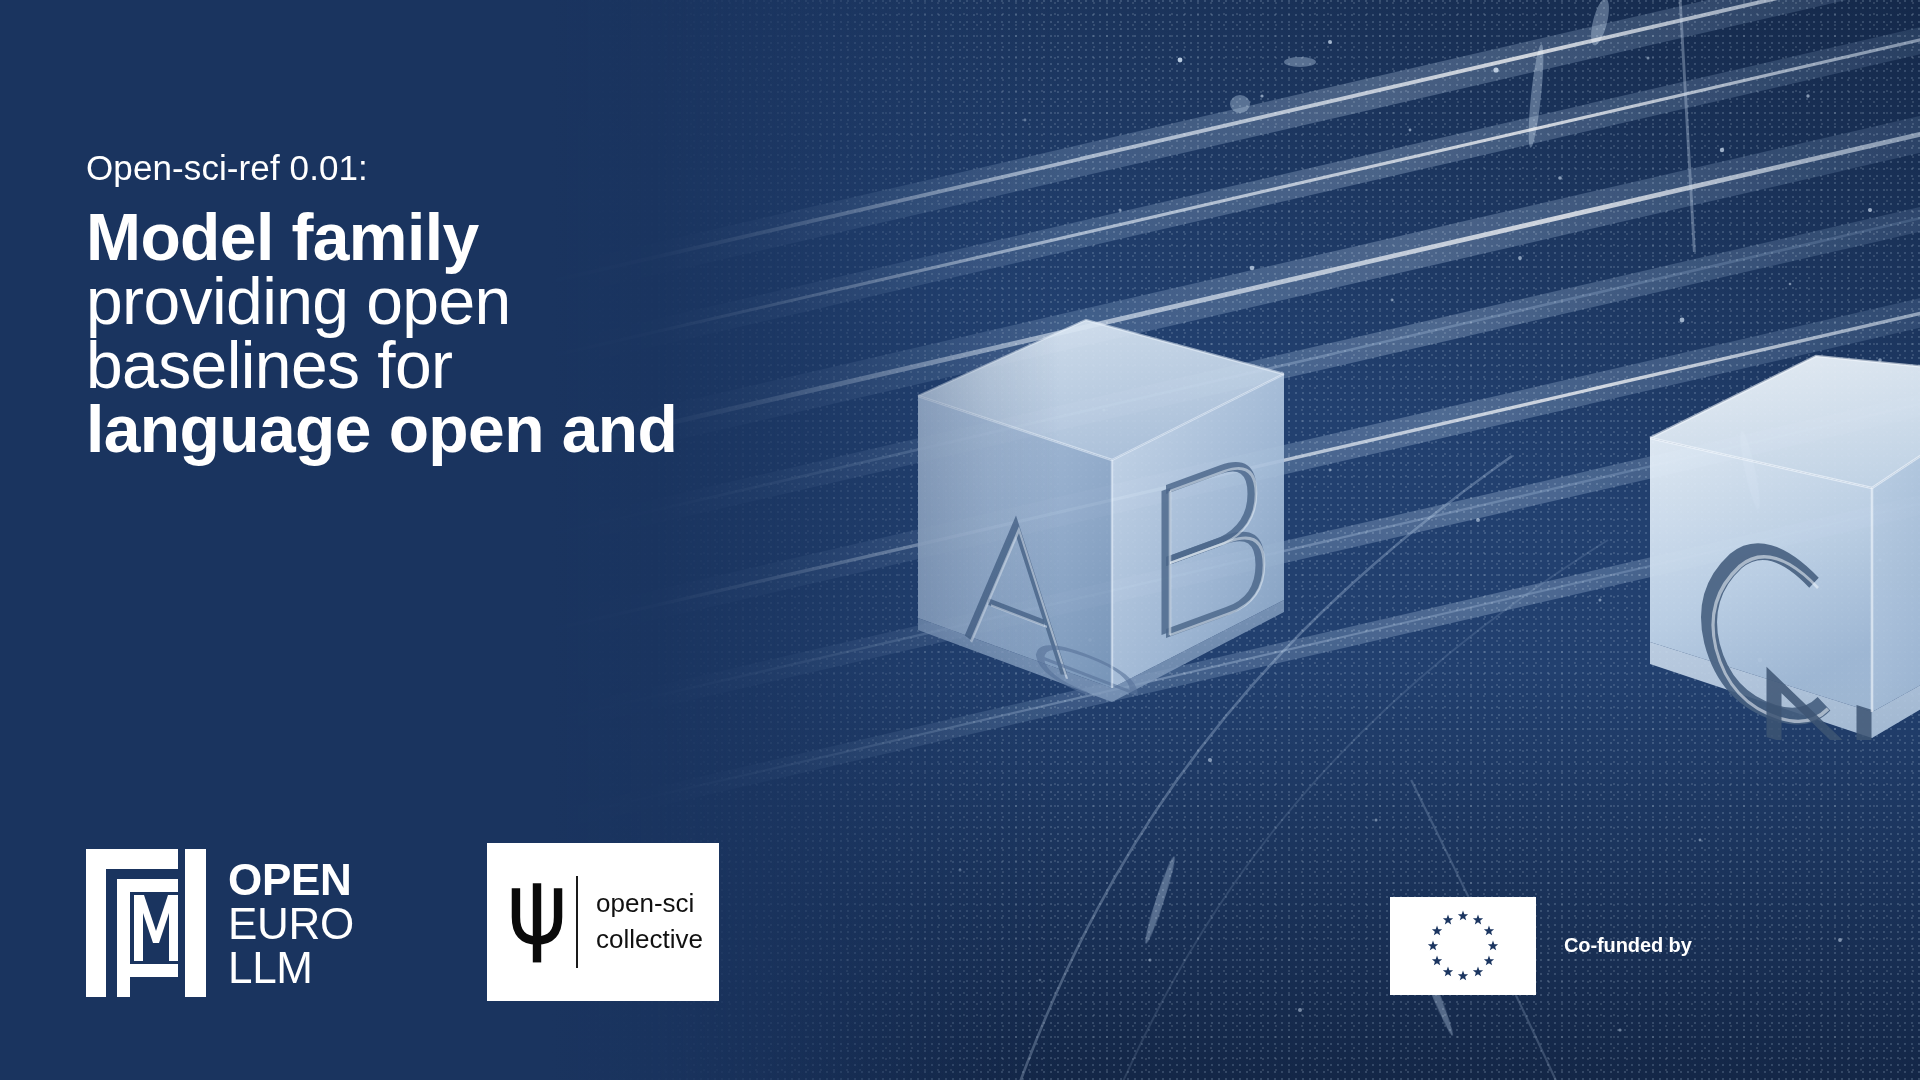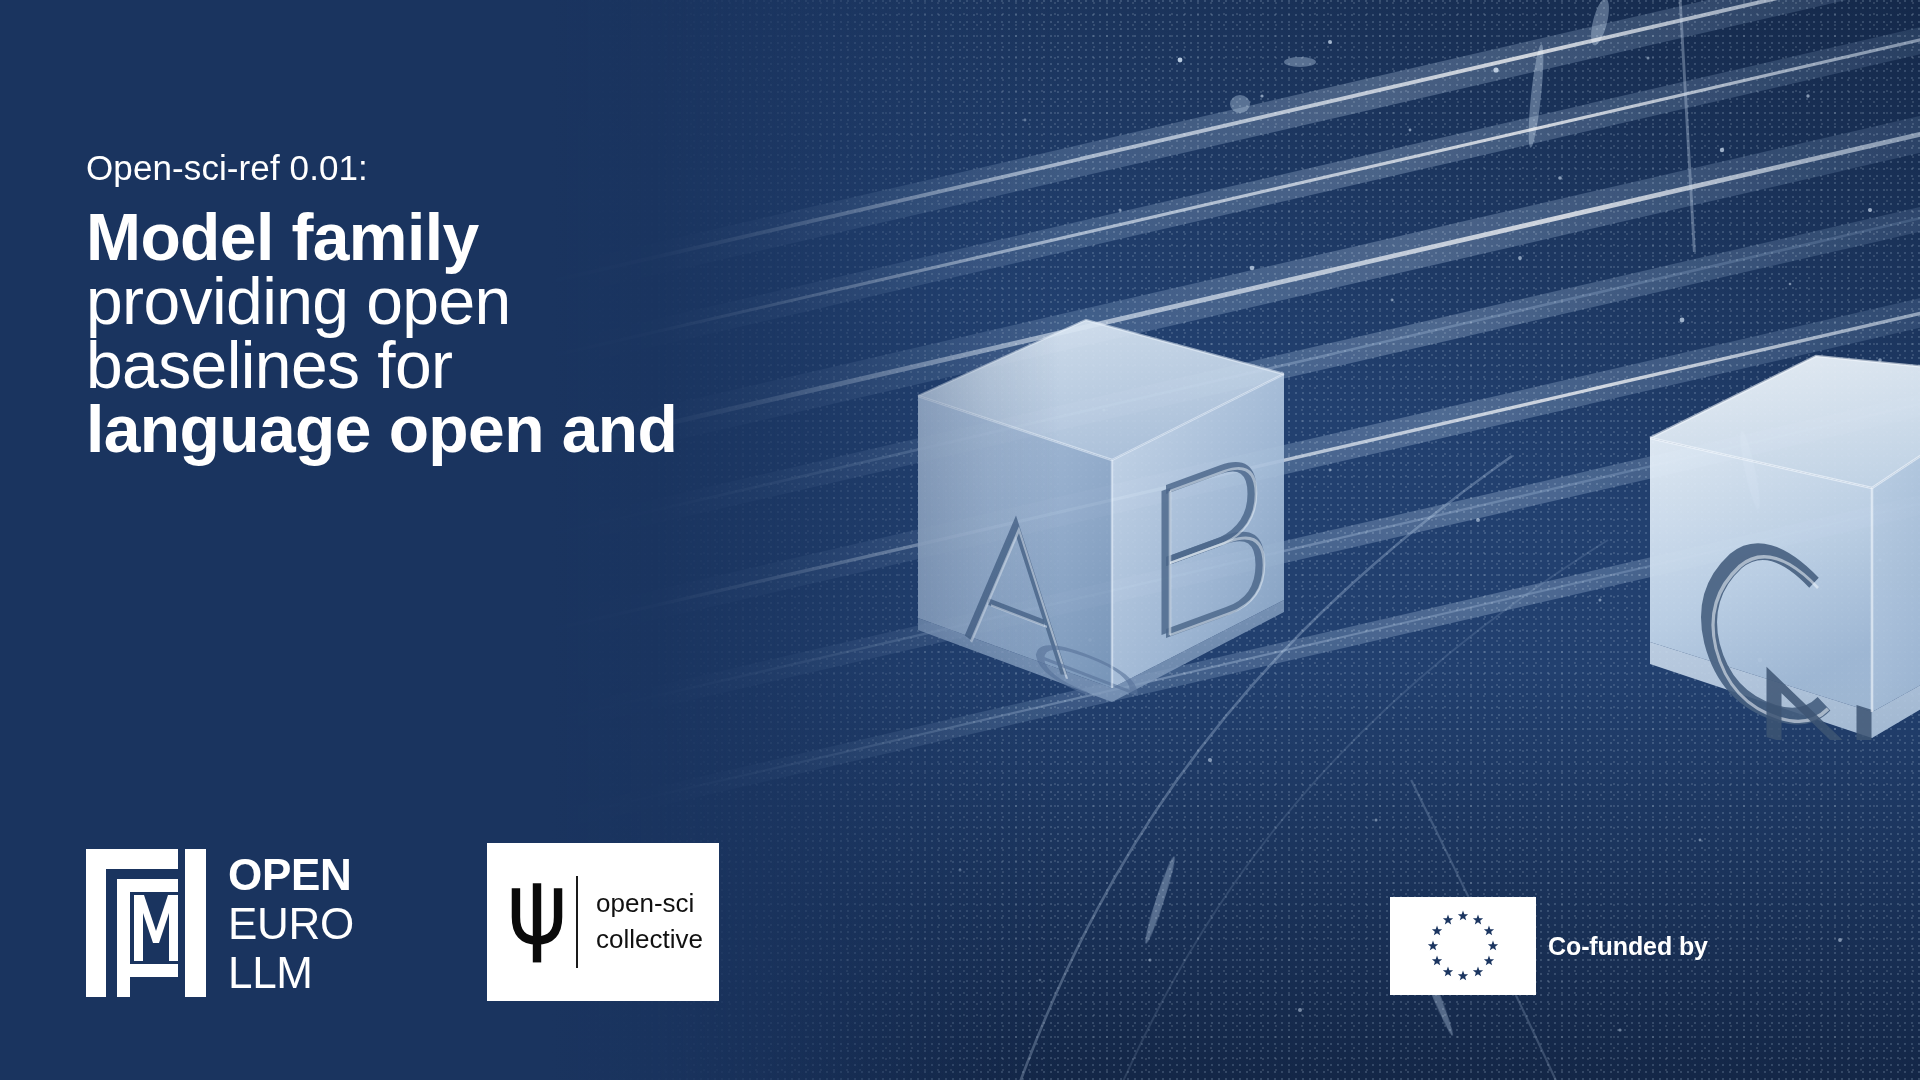--- a/index.html
+++ b/index.html
@@ -131,21 +131,21 @@
   .oel-mark {
     position: relative;
     width: 120px;
     height: 148px;
   }
   .oel-words {
     margin-left: 22px;
     color: #ffffff;
     display: flex;
     flex-direction: column;
-    justify-content: space-between;
+    justify-content: center;
     height: 148px;
     padding: 4px 0 2px 0;
     box-sizing: border-box;
   }
   .oel-words div {
     font-size: 44px;
     line-height: 1.0;
     letter-spacing: -0.3px;
   }
   .w-open { font-weight: 700; }
@@ -192,24 +192,24 @@
     align-items: center;
   }
   .eu-flag {
     width: 146px;
     height: 98px;
     background: #ffffff;
     flex: none;
     position: relative;
   }
   .eu-caption {
-    margin-left: 12px;
+    margin-left: 28px;
     color: #ffffff;
     font-weight: 700;
-    font-size: 25px;
+    font-size: 20px;
     line-height: 1.28;
     letter-spacing: -0.1px;
     white-space: nowrap;
   }
 </style>
 </head>
 <body>
 
 <div class="slide">
 

